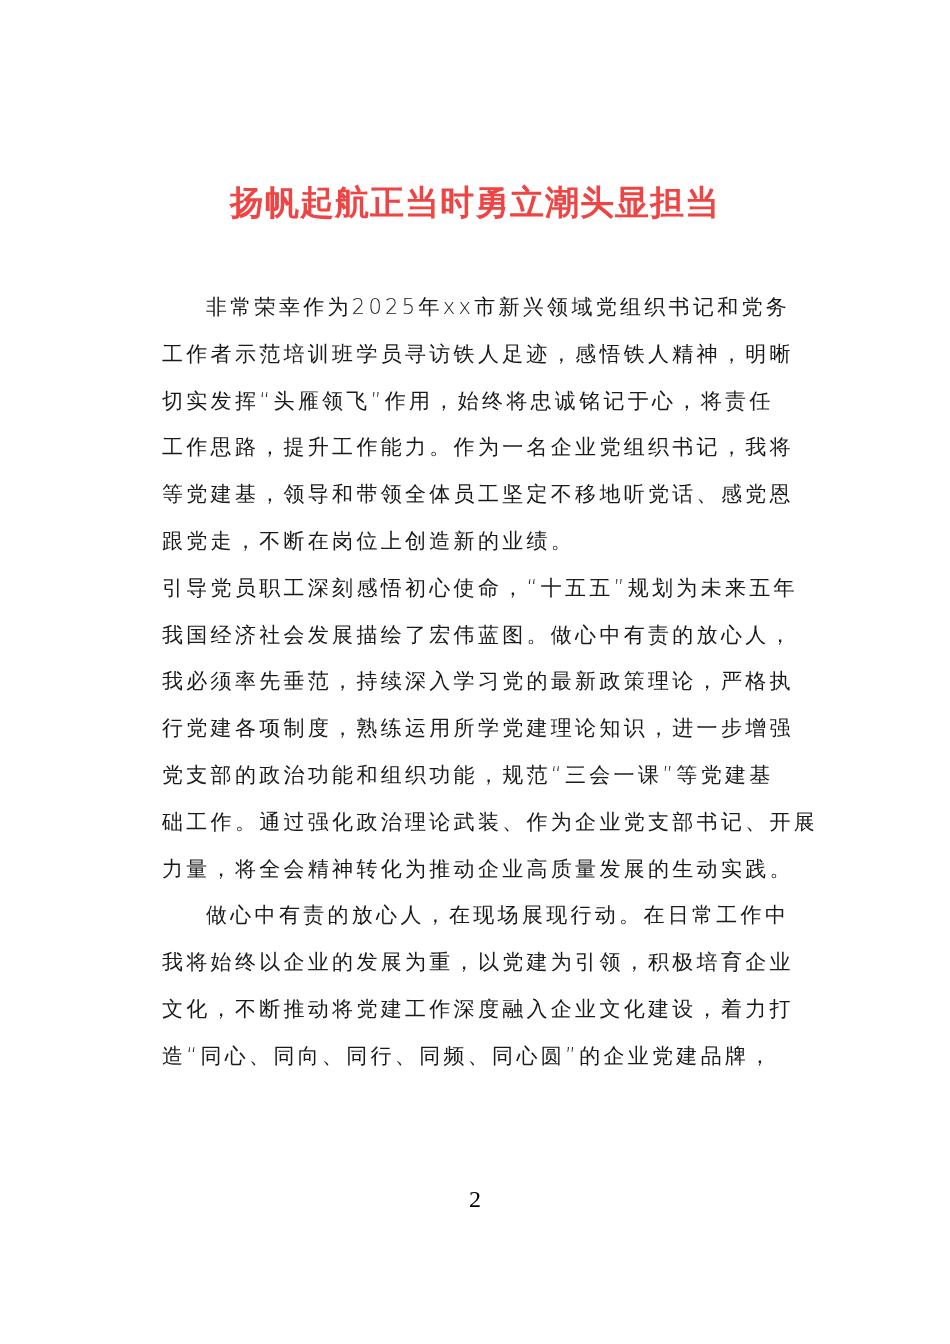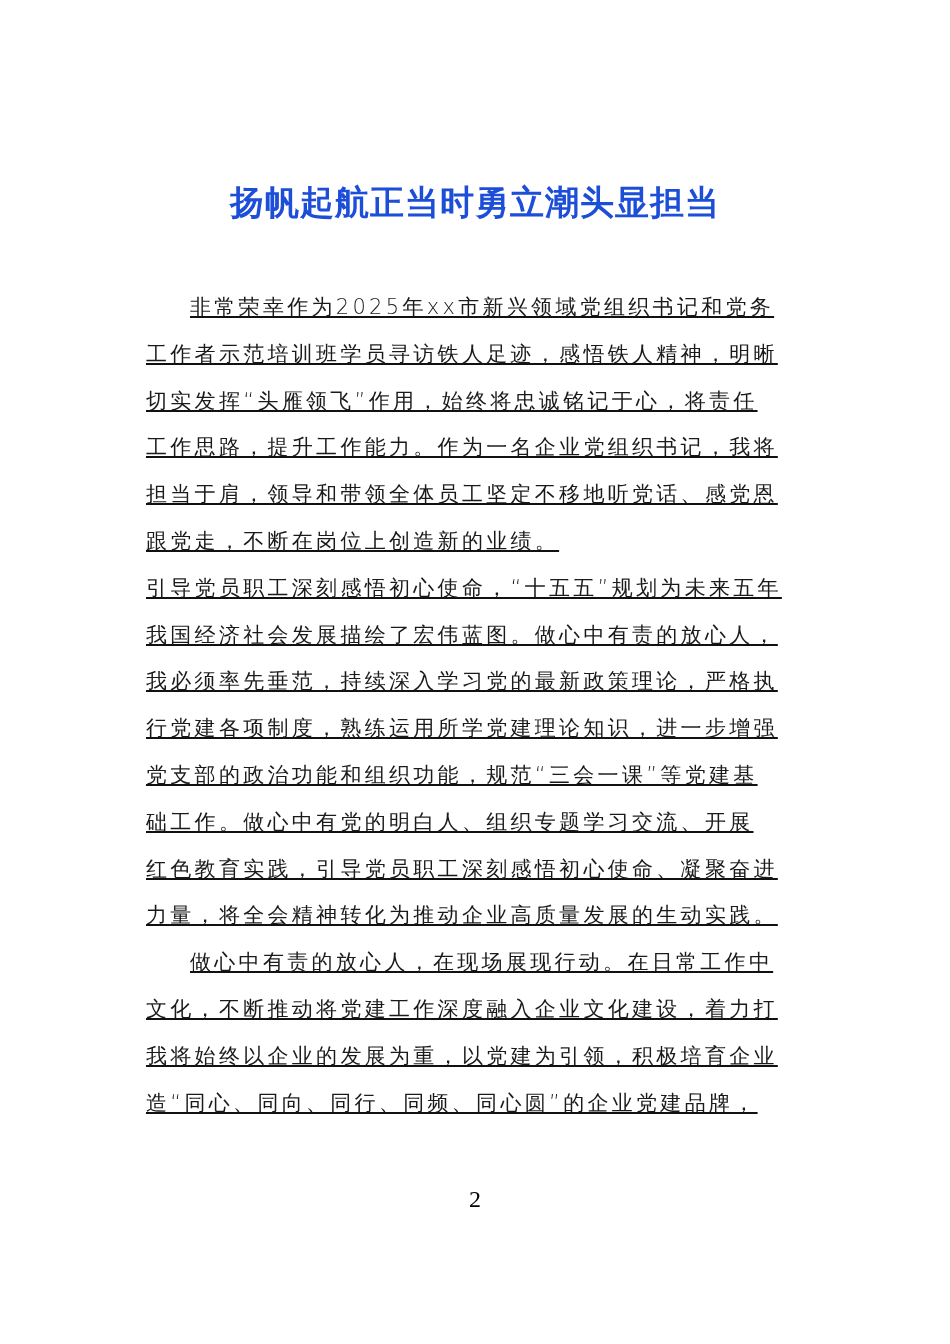--- a/index.html
+++ b/index.html
@@ -1,50 +1,49 @@
 <!DOCTYPE html>
 <html><head>
 <meta charset="utf-8">
 <style>
   html, body { margin: 0; padding: 0; background: #ffffff; }
   body { width: 950px; height: 1344px; position: relative; overflow: hidden; font-family: "DejaVu Serif", "Liberation Serif", serif; color: #111; }
   .page { position: absolute; left: 0; top: 0; width: 950px; height: 1344px; background: #fff; }
-  .title { position: absolute; left: 0; width: 950px; top: 180px; text-align: center; font-size: 34px; font-weight: bold; letter-spacing: 1px; color: #1d4ed8; font-family: "DejaVu Serif", "Liberation Serif", serif; }
-  .body-text { position: absolute; left: 146px; top: 288px; width: 664px; text-decoration: underline; }
+  .title { position: absolute; left: 0; width: 950px; top: 180px; text-align: center; font-size: 34px; font-weight: bold; letter-spacing: 1px; color: #ef4444; font-family: "DejaVu Serif", "Liberation Serif", serif; }
+  .body-text { position: absolute; left: 162px; top: 288px; width: 664px; }
   .line { height: 46.8px; line-height: 38px; font-size: 21px; white-space: nowrap; letter-spacing: 3.3px; text-align: justify; color: #1a1a1a; font-family: "DejaVu Sans", "Liberation Sans", sans-serif; font-weight: 300; }
   .line.indent { padding-left: 44px; }
   .page-number { position: absolute; left: 0; width: 950px; top: 1186px; text-align: center; font-size: 24px; font-family: "Liberation Serif", serif; color: #000; }
 </style>
 </head>
 <body>
 
 <div class="page">
   <div class="title">扬帆起航正当时勇立潮头显担当</div>
 
   <div class="body-text">
     <div>
       <div class="line indent">非常荣幸作为2025年xx市新兴领域党组织书记和党务</div>
       <div class="line">工作者示范培训班学员寻访铁人足迹，感悟铁人精神，明晰</div>
       <div class="line">切实发挥“头雁领飞”作用，始终将忠诚铭记于心，将责任</div>
       <div class="line">工作思路，提升工作能力。作为一名企业党组织书记，我将</div>
-      <div class="line">担当于肩，领导和带领全体员工坚定不移地听党话、感党恩</div>
+      <div class="line">等党建基，领导和带领全体员工坚定不移地听党话、感党恩</div>
       <div class="line">跟党走，不断在岗位上创造新的业绩。</div>
     </div>
     <div>
       <div class="line">引导党员职工深刻感悟初心使命，“十五五”规划为未来五年</div>
       <div class="line">我国经济社会发展描绘了宏伟蓝图。做心中有责的放心人，</div>
       <div class="line">我必须率先垂范，持续深入学习党的最新政策理论，严格执</div>
       <div class="line">行党建各项制度，熟练运用所学党建理论知识，进一步增强</div>
       <div class="line">党支部的政治功能和组织功能，规范“三会一课”等党建基</div>
-      <div class="line">础工作。做心中有党的明白人、组织专题学习交流、开展</div>
-      <div class="line">红色教育实践，引导党员职工深刻感悟初心使命、凝聚奋进</div>
+      <div class="line">础工作。通过强化政治理论武装、作为企业党支部书记、开展</div>
       <div class="line">力量，将全会精神转化为推动企业高质量发展的生动实践。</div>
     </div>
     <div>
       <div class="line indent">做心中有责的放心人，在现场展现行动。在日常工作中</div>
+      <div class="line">我将始终以企业的发展为重，以党建为引领，积极培育企业</div>
       <div class="line">文化，不断推动将党建工作深度融入企业文化建设，着力打</div>
-      <div class="line">我将始终以企业的发展为重，以党建为引领，积极培育企业</div>
       <div class="line">造“同心、同向、同行、同频、同心圆”的企业党建品牌，</div>
     </div>
   </div>
 
   <div class="page-number">2</div>
 </div>
 
 </body></html>

